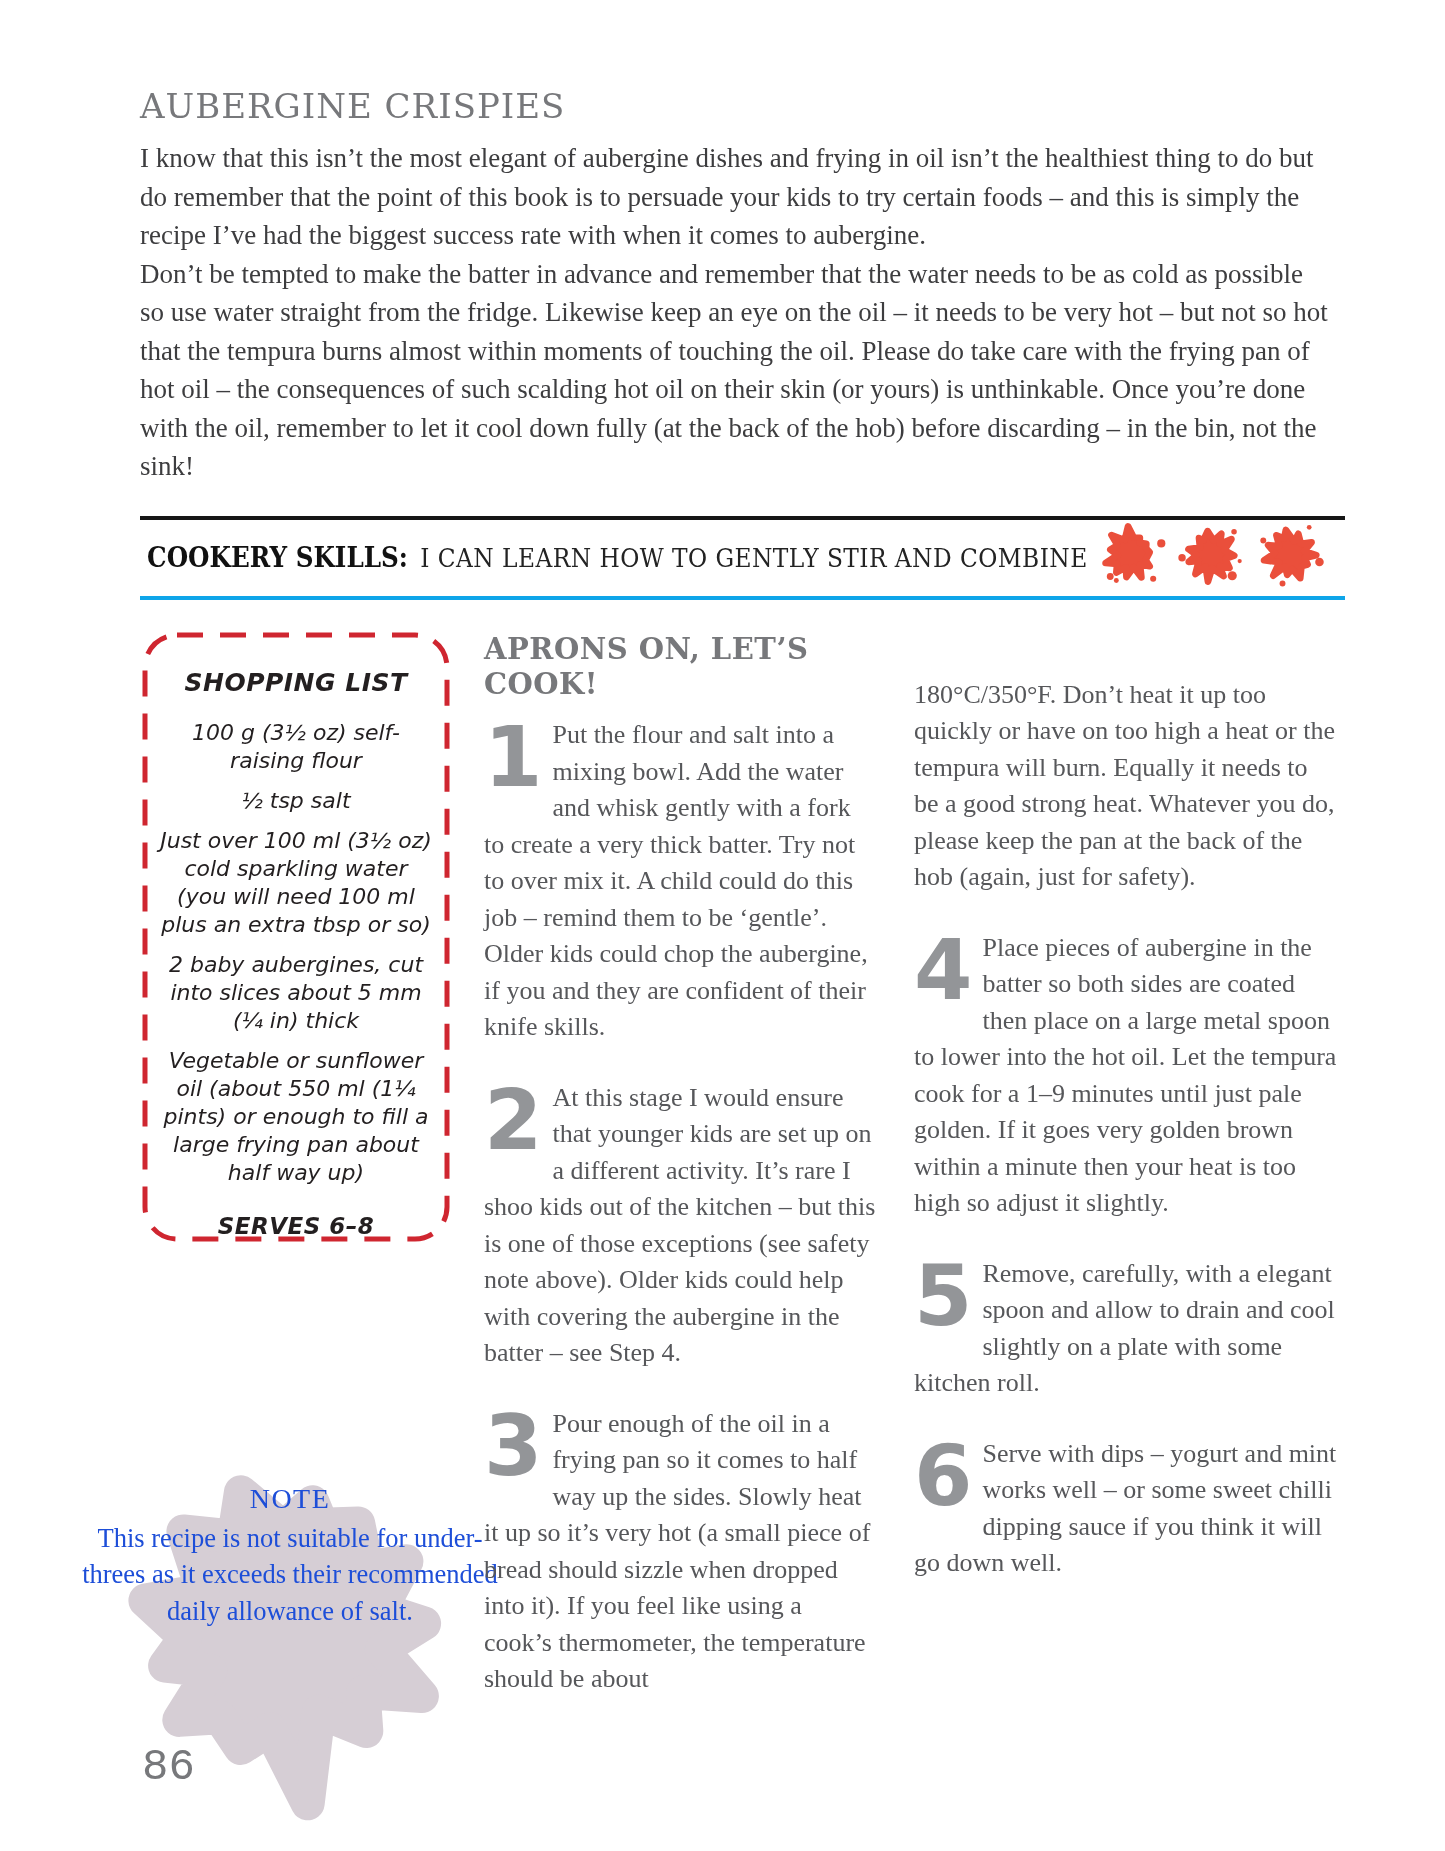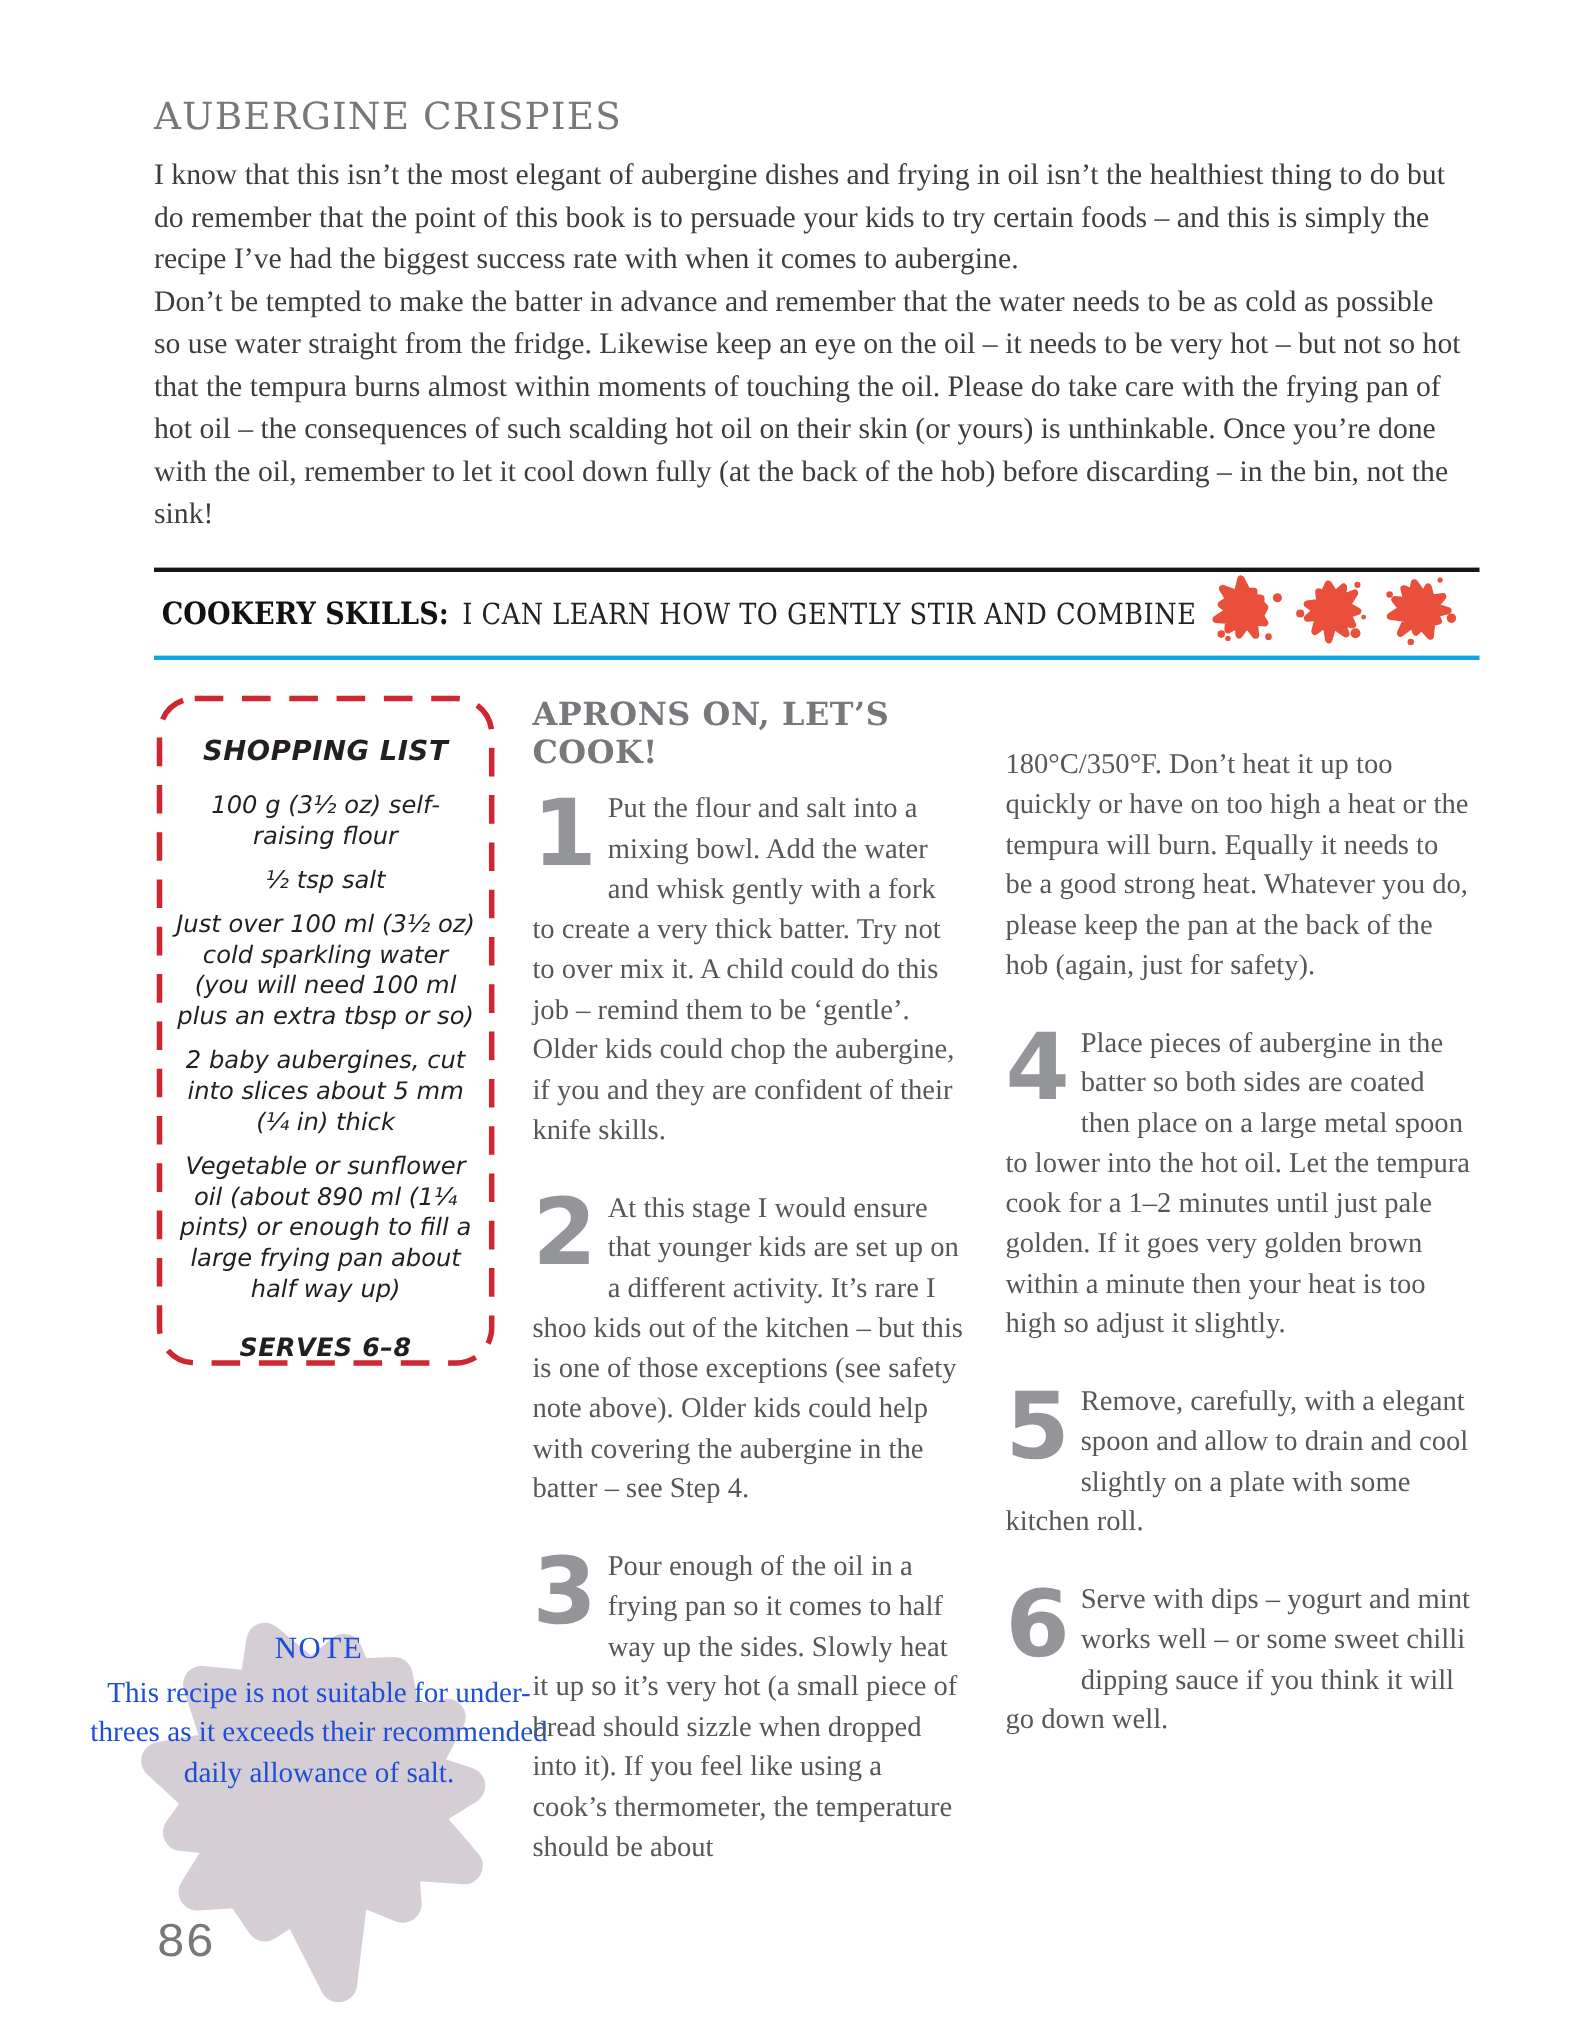--- a/index.html
+++ b/index.html
@@ -120,41 +120,41 @@
 
     <div class="shopping">
       <svg class="border-svg" width="312" height="614" viewBox="0 0 312 614">
         <rect x="5" y="5" width="302" height="604" rx="32" fill="none" stroke-width="5" stroke-dasharray="26 17" stroke="#cf2630"></rect>
       </svg>
       <div class="shopping-title">SHOPPING LIST</div>
       <p class="shopping-item">100 g (3½ oz) self-raising flour</p>
       <p class="shopping-item">½ tsp salt</p>
       <p class="shopping-item">Just over 100 ml (3½ oz) cold sparkling water (you will need 100 ml plus an extra tbsp or so)</p>
       <p class="shopping-item">2 baby aubergines, cut into slices about 5 mm (¼ in) thick</p>
-      <p class="shopping-item">Vegetable or sunflower oil (about 890 ml (1¼ pints) or enough to fill a large frying pan about half way up)</p>
+      <p class="shopping-item">Vegetable or sunflower oil (about 550 ml (1¼ pints) or enough to fill a large frying pan about half way up)</p>
       <div class="serves">SERVES 6–8</div>
     </div>
 
     <div class="col-mid">
       <h2 class="method-heading">APRONS ON, LET’S COOK!</h2>
       <p class="step">
         <span class="step-num">1</span><span>Put the flour and salt into a mixing bowl. Add the water and whisk gently with a fork to create a very thick batter. Try not to over mix it. A child could do this job – remind them to be ‘gentle’. Older kids could chop the aubergine, if you and they are confident of their knife skills.</span>
       </p>
       <p class="step">
         <span class="step-num">2</span><span>At this stage I would ensure that younger kids are set up on a different activity. It’s rare I shoo kids out of the kitchen – but this is one of those exceptions (see safety note above). Older kids could help with covering the aubergine in the batter – see Step 4.</span>
       </p>
       <p class="step">
         <span class="step-num">3</span><span>Pour enough of the oil in a frying pan so it comes to half way up the sides. Slowly heat it up so it’s very hot (a small piece of bread should sizzle when dropped into it). If you feel like using a cook’s thermometer, the temperature should be about</span>
       </p>
     </div>
 
     <div class="col-right">
       <p class="cont">180°C/350°F. Don’t heat it up too quickly or have on too high a heat or the tempura will burn. Equally it needs to be a good strong heat. Whatever you do, please keep the pan at the back of the hob (again, just for safety).</p>
       <p class="step">
-        <span class="step-num">4</span><span>Place pieces of aubergine in the batter so both sides are coated then place on a large metal spoon to lower into the hot oil. Let the tempura cook for a 1–2 minutes until just pale golden. If it goes very golden brown within a minute then your heat is too high so adjust it slightly.</span>
+        <span class="step-num">4</span><span>Place pieces of aubergine in the batter so both sides are coated then place on a large metal spoon to lower into the hot oil. Let the tempura cook for a 1–9 minutes until just pale golden. If it goes very golden brown within a minute then your heat is too high so adjust it slightly.</span>
       </p>
       <p class="step">
         <span class="step-num">5</span><span>Remove, carefully, with a elegant spoon and allow to drain and cool slightly on a plate with some kitchen roll.</span>
       </p>
       <p class="step">
         <span class="step-num">6</span><span>Serve with dips – yogurt and mint works well – or some sweet chilli dipping sauce if you think it will go down well.</span>
       </p>
     </div>
 
   </div>

